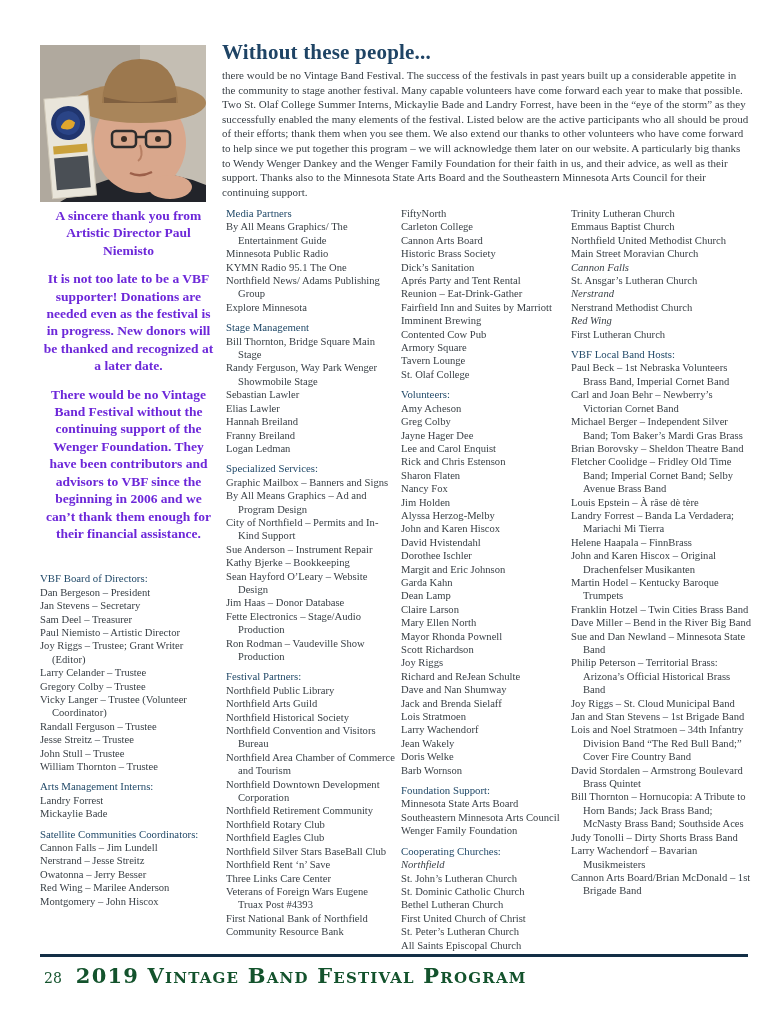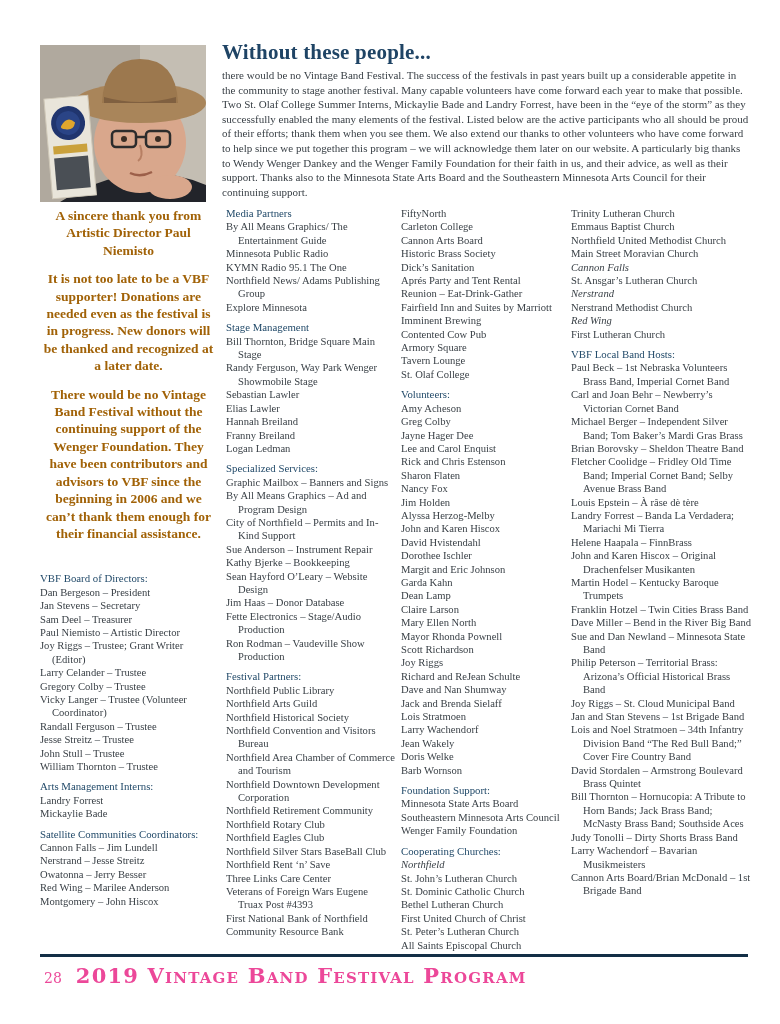--- a/index.html
+++ b/index.html
@@ -20,21 +20,21 @@
   }
   .header p { font-size:11px; line-height:14.6px; color:#3a4147; }
   
   .content { position:absolute; left:40px; top:207px; width:712px; display:flex; }
   .col { flex:none; }
   .col1 { width:177px; margin-right:9px; }
   .col2 { width:169px; margin-right:6px; }
   .col3 { width:163px; margin-right:7px; }
   .col4 { width:181px; }
   .lead-block {
-    text-align:center; font-weight:700; color:#a16207;
+    text-align:center; font-weight:700; color:#6d28d9;
     font-size:13.5px; line-height:17.4px; margin-bottom:11px;
   }
   .lead-wrap { margin-bottom:30px; }
   .sec { margin-top:7px; }
   .sec:first-child { margin-top:0; }
   .sec-h {
     font-weight:400; color:#234b6a; font-size:10.8px; line-height:13.4px;
     padding-left:12px; text-indent:-12px;
   }
   .li {
@@ -42,21 +42,21 @@
     padding-left:12px; text-indent:-12px;
   }
   .li.it { font-style:italic; }
   
   .footer-rule {
     position:absolute; left:40px; top:954px; width:708px; height:3px;
     background:#132f46;
   }
   .footer {
     position:absolute; left:44px; top:963px; width:700px;
-    display:flex; align-items:baseline; color:#ec4899;
+    display:flex; align-items:baseline; color:#14532d;
   }
   .page-num { font-size:14px; margin-right:14px; font-family:"DejaVu Serif", serif; }
   .footer-title {
     font-family:"DejaVu Serif", serif; font-weight:700;
     font-variant:small-caps; letter-spacing:1.2px; font-size:21px;
   }
 </style>
 </head>
 <body>
 

